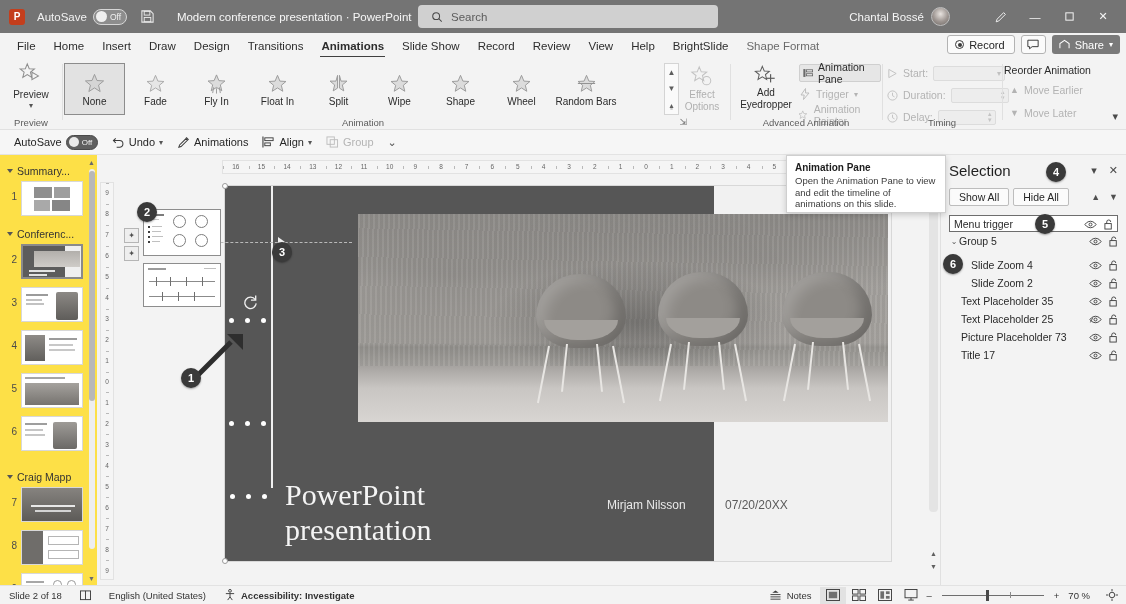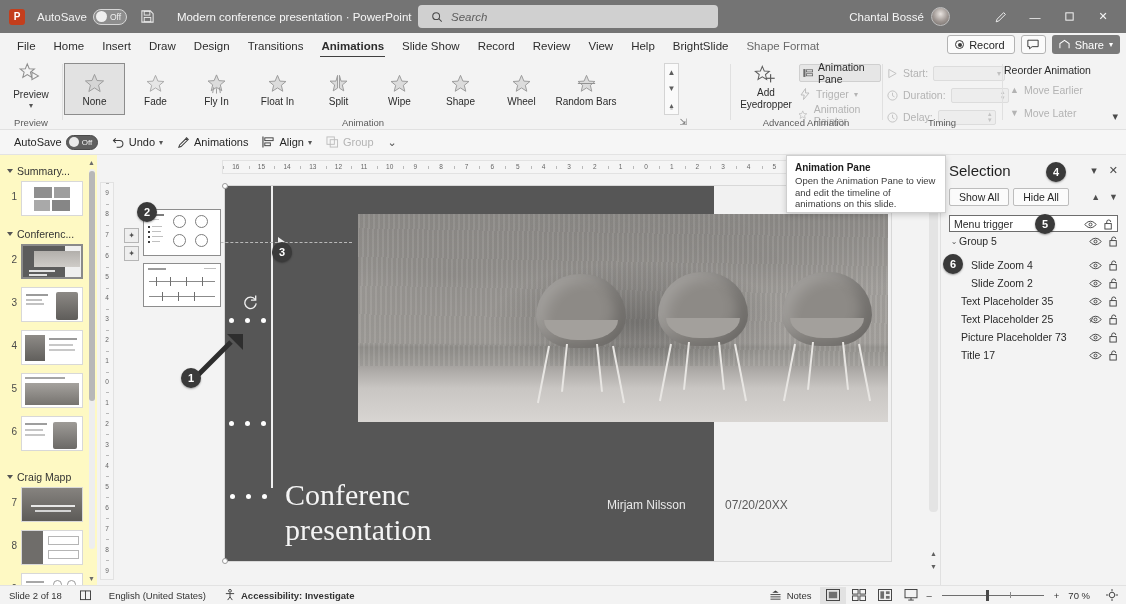--- a/index.html
+++ b/index.html
@@ -28,21 +28,21 @@
     margin-left:6px; width:34px;height:16px;border-radius:9px;background:#8d8d8d;
     border:1px solid #d6d6d6; position:relative; display:flex; align-items:center;
   }
   .toggle .knob{ width:11px;height:11px;border-radius:50%;background:#efefef;margin-left:2px; }
   .toggle .off{ font-size:8.5px;color:#f0f0f0;margin-left:3px; }
   .save-icon{ margin-left:13px; width:15px;height:15px; opacity:.95;}
   .doc-title{ margin-left:22px; font-size:11.5px; color:#f7f7f7; }
   .search-box{
     position:absolute; left:418px; top:5px; width:300px; height:23px;
     background:#d0d0d0; border-radius:4px; display:flex; align-items:center;
-    color:#4a4a4a; font-size:11.5px;font-style:italic;
+    color:#4a4a4a; font-size:11.5px;
   }
   .search-box .mag{ margin-left:13px; margin-right:8px; }
   .search-ph{ color:#5c5c5c; }
   .user-block{ position:absolute; right:176px; top:7px; display:flex; align-items:center; gap:7px;}
   .user-name{ font-size:11.5px; color:#f6f6f6; }
   .avatar{
     width:19px;height:19px;border-radius:50%;
     background:radial-gradient(circle at 50% 35%, #e8e3df 0%, #9c9490 55%, #6f6a66 100%);
     border:1px solid #bdbdbd;
   }
@@ -136,21 +136,21 @@
   .qat-toggle{
     width:32px;height:15px;border-radius:8px;background:#5f5f5f;border:1px solid #4a4a4a;
     display:flex;align-items:center;position:relative;
   }
   .qat-toggle .k{ width:10px;height:10px;border-radius:50%;background:#e9e9e9;margin-left:2px;}
   .qat-toggle .t{ font-size:8px;color:#f3f3f3;margin-left:3px;}
 
   
   .thumbpane{
     position:absolute; left:0; top:155px; width:97px; height:430px;
-    background:#fef9c3; overflow:hidden;
+    background:#fde047; overflow:hidden;
   }
   .sect-hdr{ display:flex; align-items:center; gap:5px; padding-left:8px; font-size:10.5px; color:#333; }
   .tri{ width:0;height:0;border-left:4px solid #555; border-top:3px solid transparent; border-bottom:3px solid transparent;}
   .tri.open{ transform:rotate(90deg); }
   .thumb-row{ display:flex; align-items:flex-start; gap:4px; padding-left:6px; }
   .thumb-num{ width:11px; text-align:right; font-size:10px; color:#4a4a4a; padding-top:10px;}
   .thumb{
     width:62px;height:35px;background:#fff;border:1px solid #d8d8d8; position:relative; overflow:hidden;
   }
   .thumb.sel{ border:2px solid #8a8a8a; }
@@ -491,20 +491,29 @@
       </div>
       <div class="scroll-stack" style="left:601px;top:5px;">
         <span>▲</span>
         <span>▼</span>
         <span>▴̱</span>
       </div>
       <div class="grp-label" style="width:600px;">Animation</div>
       <div class="dlg-launch" style="right:-16px;bottom:3px;">⇲</div>
     </div>
 
+    <div class="rb-group" style="left:676px;width:52px;">
+      <div class="icon-btn-lg dim" style="position:absolute;left:0;top:7px;width:52px;">
+        <svg width="24" height="24" viewBox="0 0 26 26">
+            <path d="M10 2l2.2 5.4 5.8.3-4.5 3.7 1.4 5.6L10 14l-4.9 3 1.4-5.6L2 7.7l5.8-.3z" fill="none" stroke="#c2c2c2" stroke-width="1.1"></path>
+            <circle cx="18" cy="17" r="4.5" fill="none" stroke="#c2c2c2" stroke-width="1.1"></circle>
+          </svg>
+        <span style="text-align:center;">Effect Options</span>
+      </div>
+    </div>
     <div class="rb-sep" style="left:730px;"></div>
 
     <div class="rb-group" style="left:731px;width:150px;">
       <div class="icon-btn-lg" style="position:absolute;left:6px;top:7px;width:58px;">
         <svg width="24" height="22" viewBox="0 0 26 24">
             <path d="M9 1.5l2.1 5.1 5.5.3-4.2 3.5 1.3 5.3L9 12.8 4.3 15.7l1.3-5.3L1.4 6.9l5.5-.3z" fill="none" stroke="#5d5d5d" stroke-width="1.1"></path>
             <g stroke="#5d5d5d" stroke-width="1.3">
               <line x1="18" y1="10" x2="18" y2="19"></line>
               <line x1="13.5" y1="14.5" x2="22.5" y2="14.5"></line>
             </g>
@@ -865,21 +874,21 @@
           <div class="seat"></div>
             <div class="cush"></div>
           <div class="leg" style="left:12px; top:72px; height:58px; transform:rotate(11deg);"></div>
           <div class="leg" style="left:76px; top:72px; height:58px; transform:rotate(-11deg);"></div>
           <div class="leg" style="left:30px; top:70px; height:48px; transform:rotate(6deg);"></div>
           <div class="leg" style="left:60px; top:70px; height:48px; transform:rotate(-6deg);"></div>
         </div>
       </div>
 
       <div class="slide-title">
-        <div>Conferenc</div>
+        <div>PowerPoint</div>
         <div>presentation</div>
       </div>
       <div class="slide-author">Mirjam Nilsson</div>
       <div class="slide-date">07/20/20XX</div>
 
       <div class="dots3" style="left:5px; top:308px;">
           <i></i>
           <i></i>
           <i></i>
         </div>

